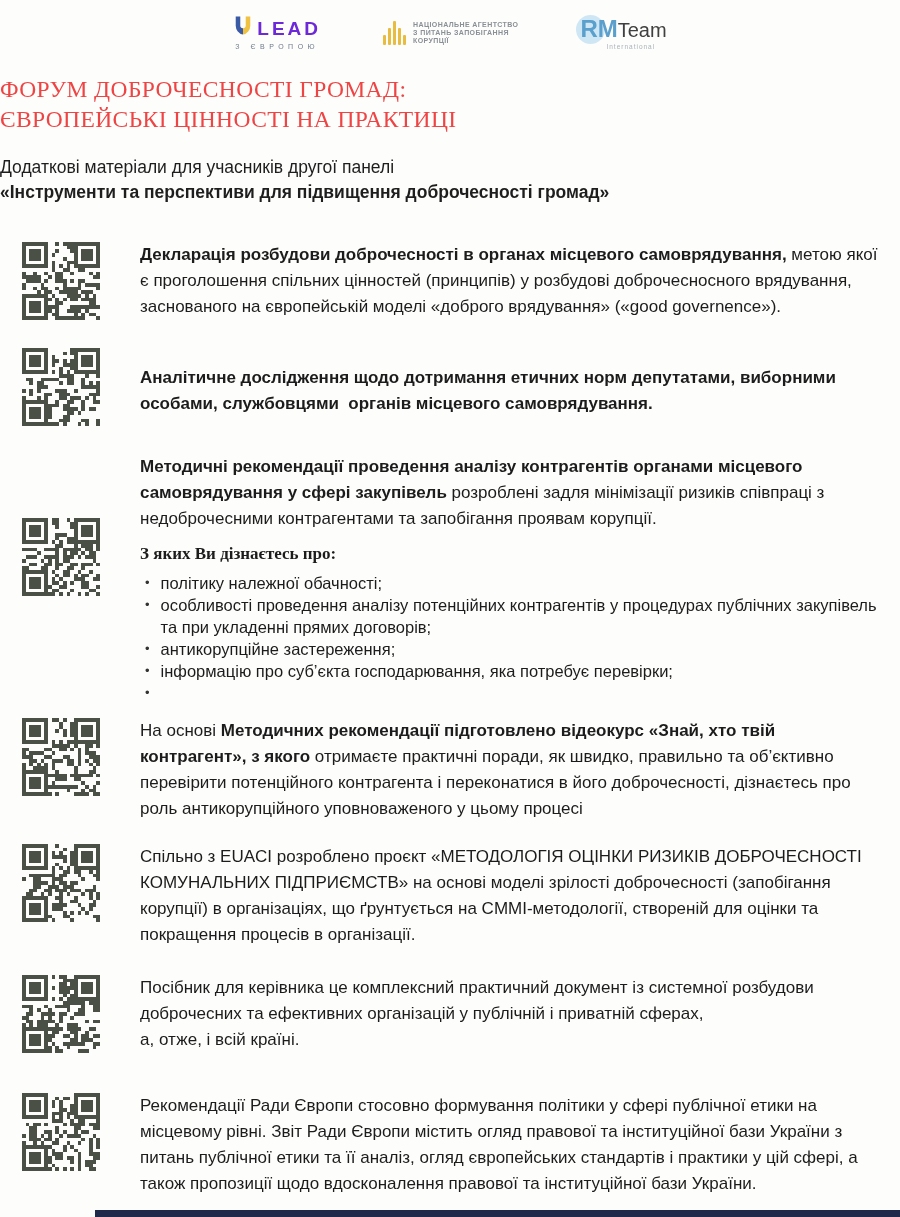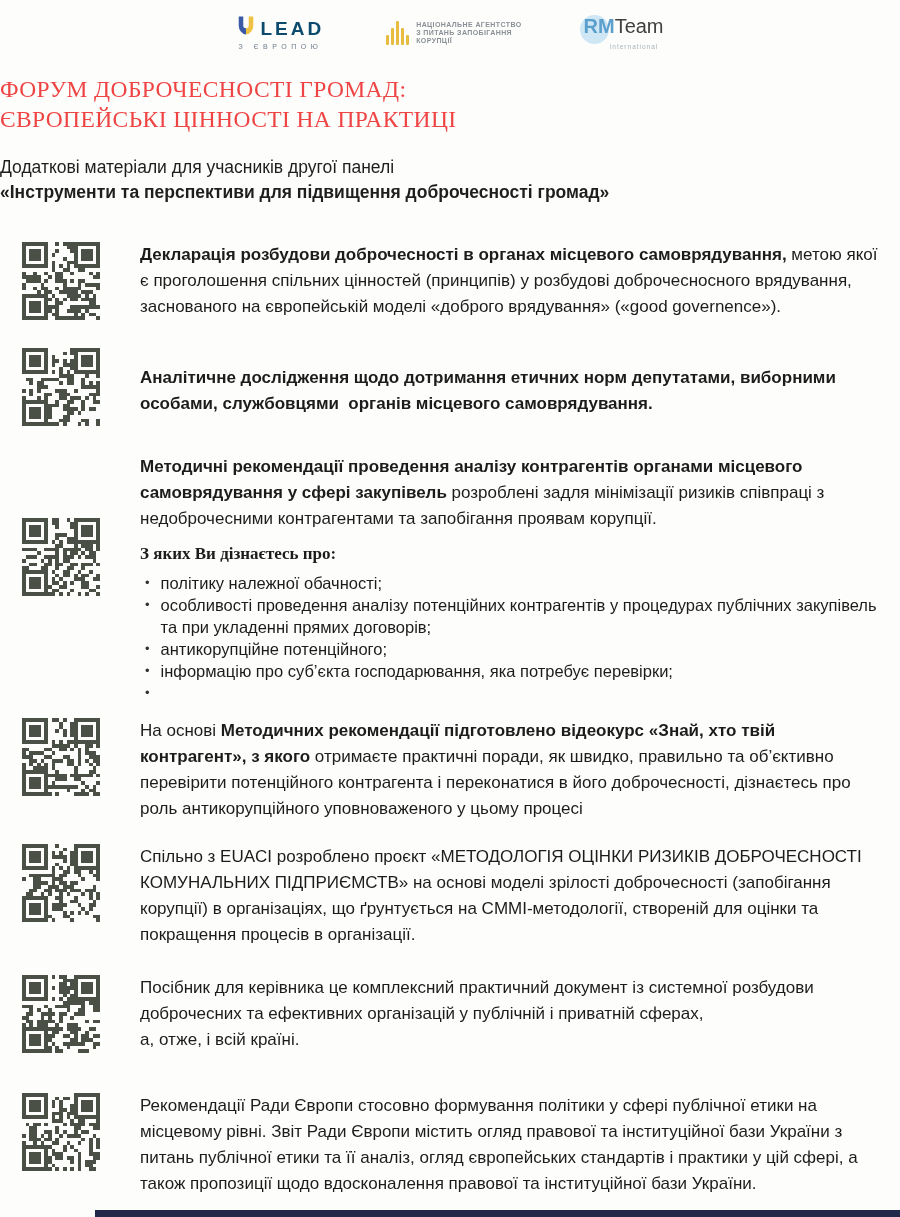--- a/index.html
+++ b/index.html
@@ -12,39 +12,39 @@
   .page{position:relative;width:900px;height:1217px;}
 
   
   .logos{
     display:flex;justify-content:center;align-items:center;
     gap:62px;padding-top:12px;height:40px;
   }
   .logo{display:flex;flex-direction:column;align-items:center;}
   
   .ulead-top{display:flex;align-items:flex-end;gap:4px;}
-  .ulead-lead{font-weight:700;font-size:19px;letter-spacing:3px;color:#0c4a6e;}
+  .ulead-lead{font-weight:700;font-size:19px;letter-spacing:3px;color:#6d28d9;}
   .ulead-tag{font-size:7px;letter-spacing:4.5px;color:#6d7a8c;margin-top:3px;}
   
   .nazk{flex-direction:row;align-items:center;gap:7px;}
   .nazk-bars{display:flex;align-items:flex-end;gap:2px;height:26px;}
   .nazk-bars i{display:block;width:3px;background:#e8bc41;border-radius:1px;}
   .nazk-bars i:nth-child(1){height:10px;}
   .nazk-bars i:nth-child(2){height:17px;}
   .nazk-bars i:nth-child(3){height:24px;}
   .nazk-bars i:nth-child(4){height:17px;}
   .nazk-bars i:nth-child(5){height:10px;}
   .nazk-text{display:flex;flex-direction:column;gap:1px;}
   .nazk-text div{font-size:7px;letter-spacing:.4px;color:#8a9096;font-weight:700;}
   
   .rmteam{align-items:flex-start;}
   .rm-row{position:relative;display:flex;align-items:baseline;height:30px;}
   .rm-circle{position:absolute;left:-4px;top:0px;width:29px;height:29px;border-radius:50%;
     background:#cfe7f5;}
-  .rm{position:relative;font-size:20px;font-weight:700;color:#5b9fcc;z-index:1;}
+  .rm{position:relative;font-size:24px;font-weight:700;color:#5b9fcc;z-index:1;}
   .team{font-size:20px;color:#404040;z-index:1;}
   .rm-sub{font-size:6.5px;color:#a9b3ba;letter-spacing:1px;margin-left:26px;margin-top:-2px;}
 
   
   .title{
     margin:22px 0 0 0;text-align:left;
     font-family:"Liberation Serif", serif;font-weight:400;
     font-size:23.5px;line-height:30px;letter-spacing:.4px;color:#ef4444;
   }
   .subtitle{margin-top:21px;text-align:left;font-size:17.5px;line-height:25px;color:#1e1e1e;}
@@ -842,21 +842,21 @@
             <li>
               <span class="marker">•</span>
               <span>політику належної обачності;</span>
             </li>
             <li>
               <span class="marker">•</span>
               <span>особливості проведення аналізу потенційних контрагентів у процедурах публічних закупівель та при укладенні прямих договорів;</span>
             </li>
             <li>
               <span class="marker">•</span>
-              <span>антикорупційне потенційного;</span>
+              <span>антикорупційне застереження;</span>
             </li>
             <li>
               <span class="marker">•</span>
               <span>інформацію про суб’єкта господарювання, яка потребує перевірки;</span>
             </li>
             <li>
               <span class="marker">•</span>
             </li>
           </ul>
         </div>

